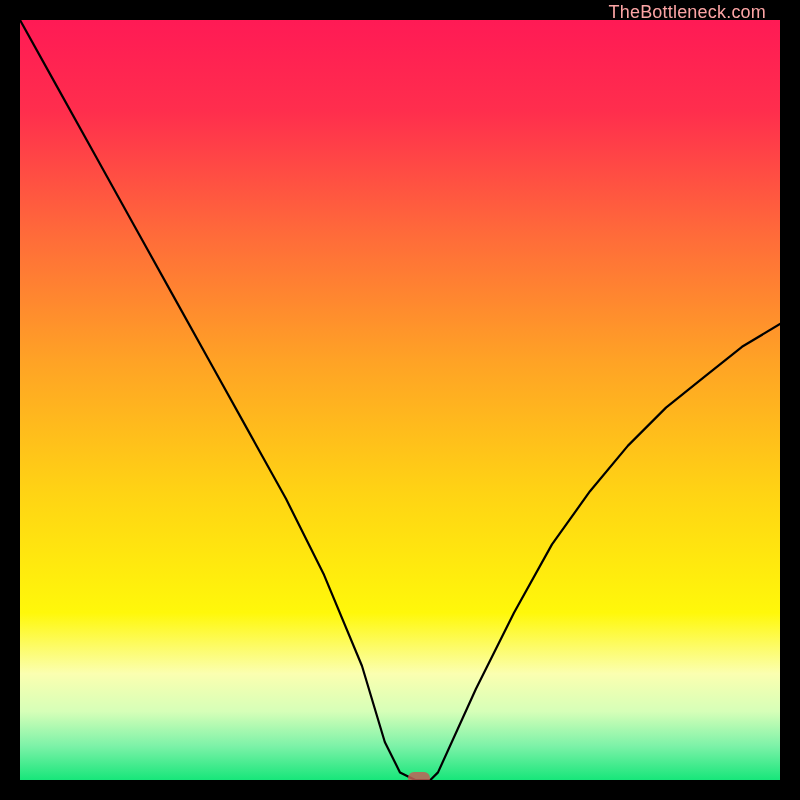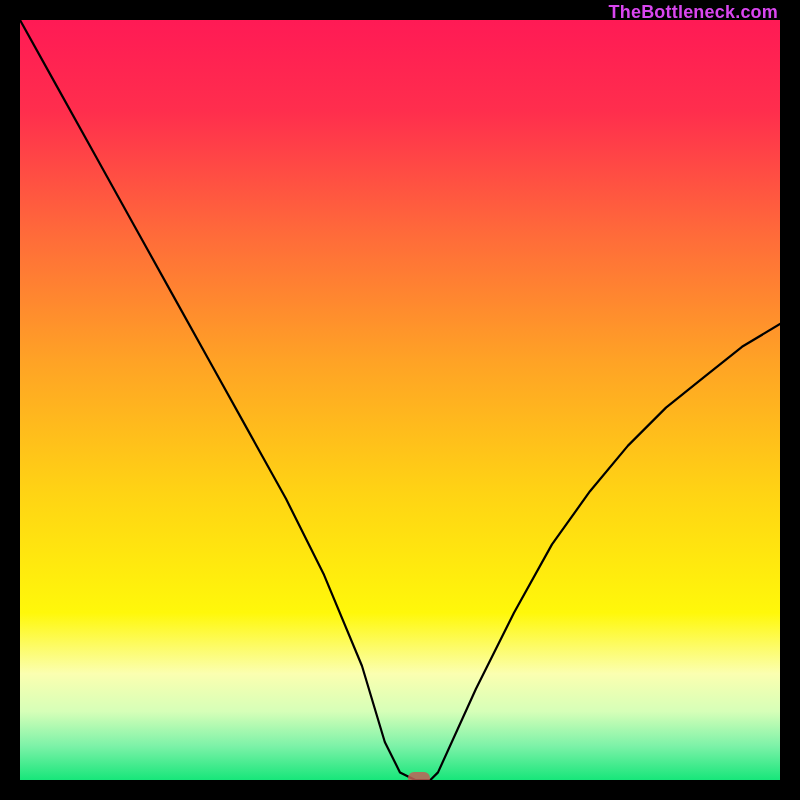--- a/index.html
+++ b/index.html
@@ -14,25 +14,25 @@
   .plot-frame {
     position: absolute;
     left: 20px;
     top: 20px;
     width: 760px;
     height: 760px;
     background: #000;
   }
   .credit {
     position: absolute;
-    right: 22px;
+    right: 34px;
     top: 2px;
-    color: #d946ef;
+    color: #fca5a5;
     font-size: 18px;
-    font-weight: 700;
+    font-weight: 400;
     letter-spacing: 0.2px;
   }
   svg { display: block; }
   .curve {
     fill: none;
     stroke: #000;
     stroke-width: 2.2;
     stroke-linecap: round;
     stroke-linejoin: round;
   }

